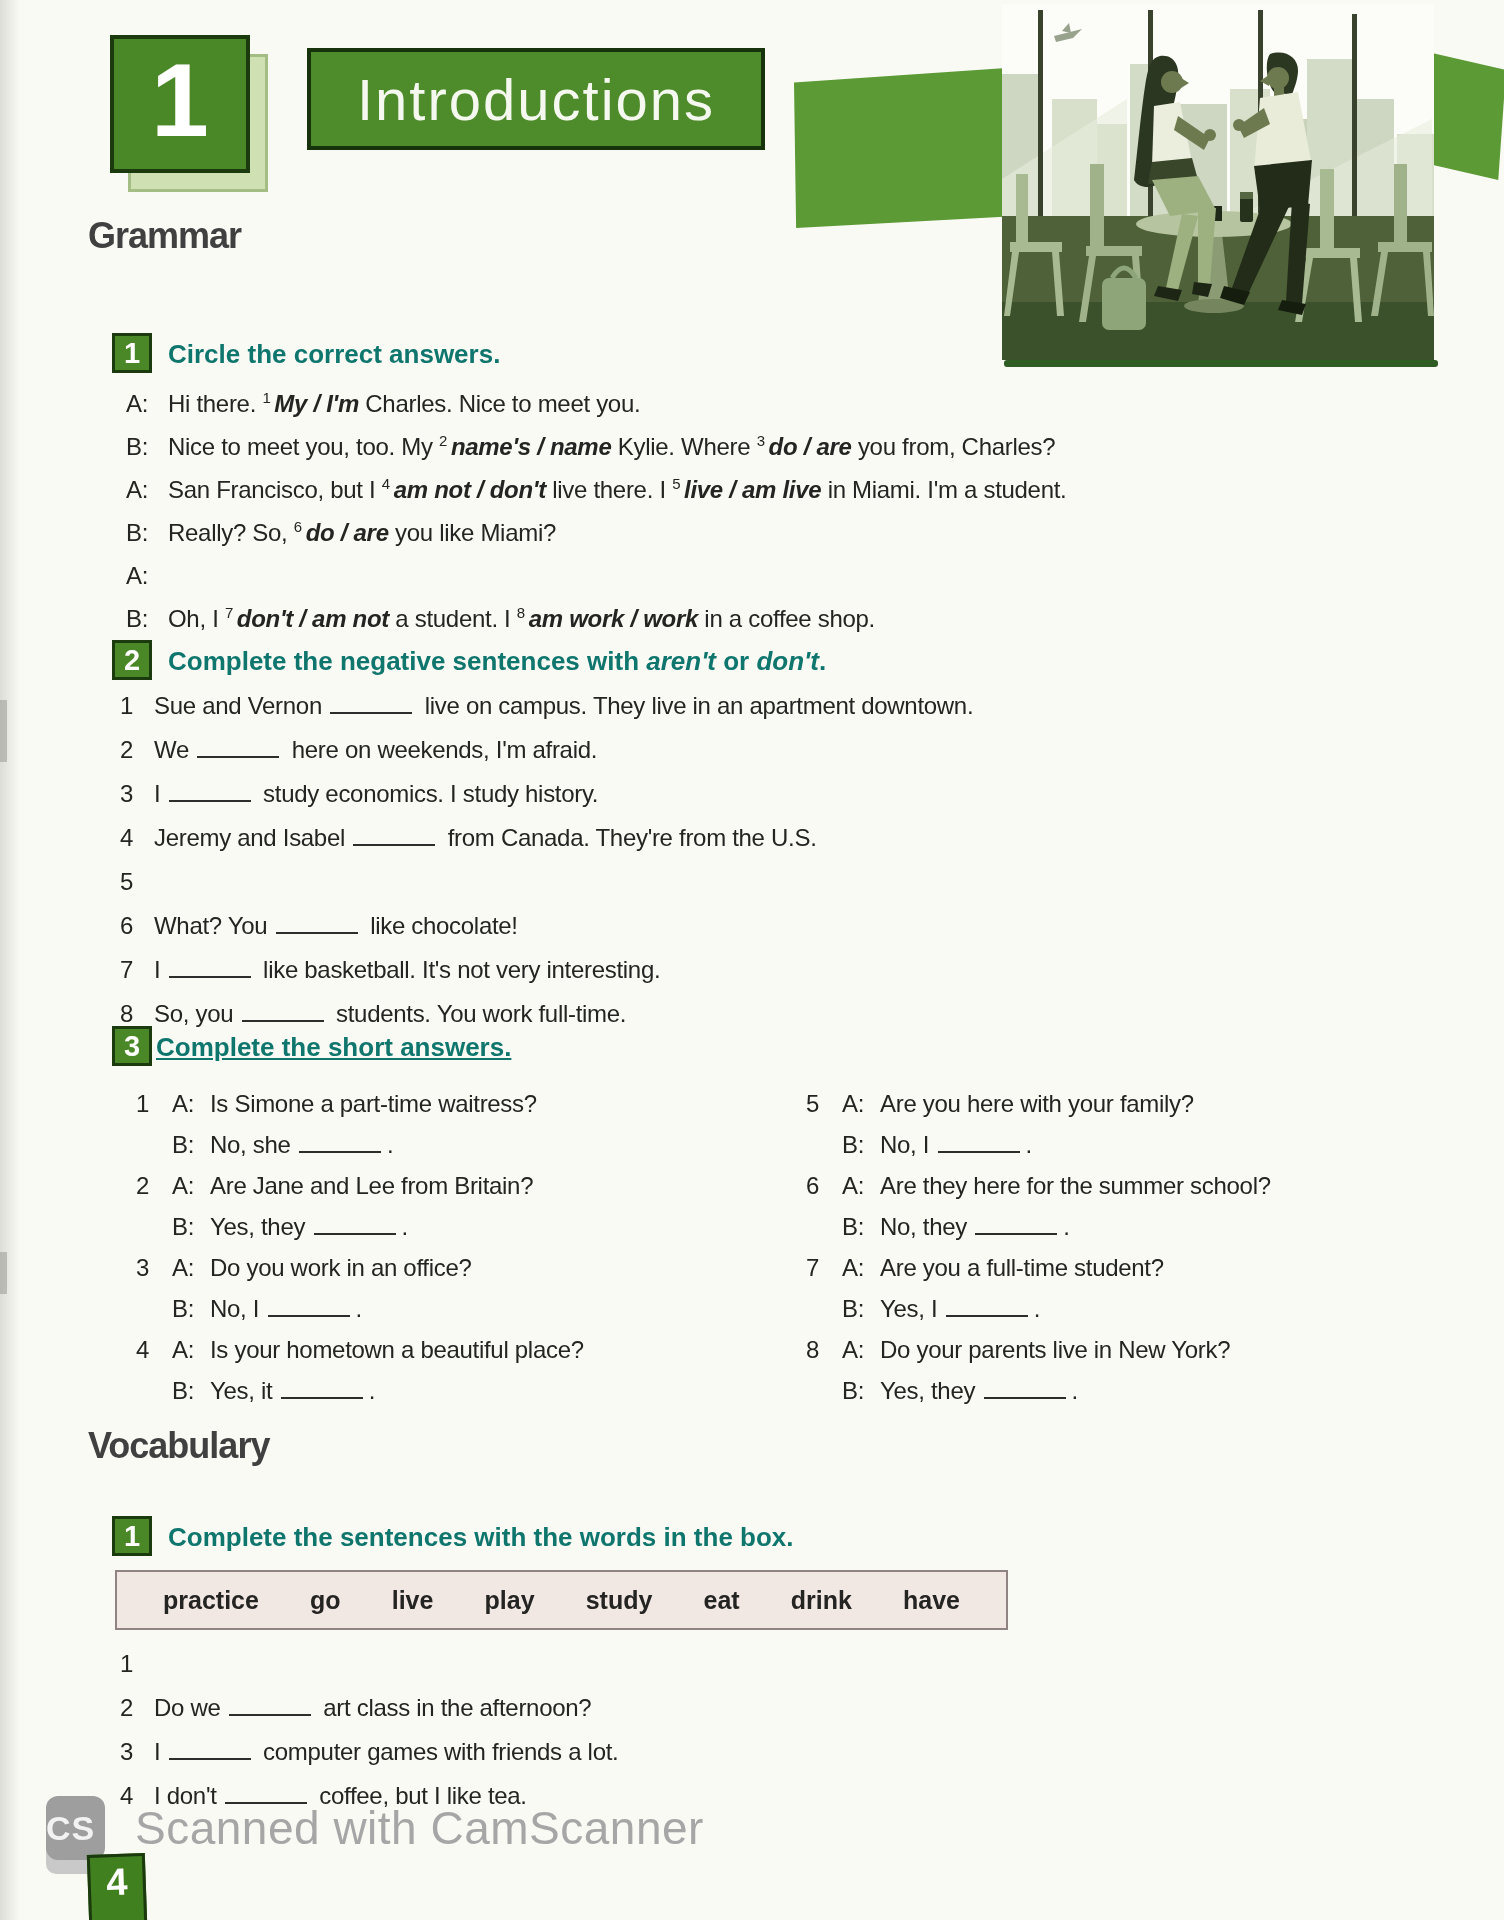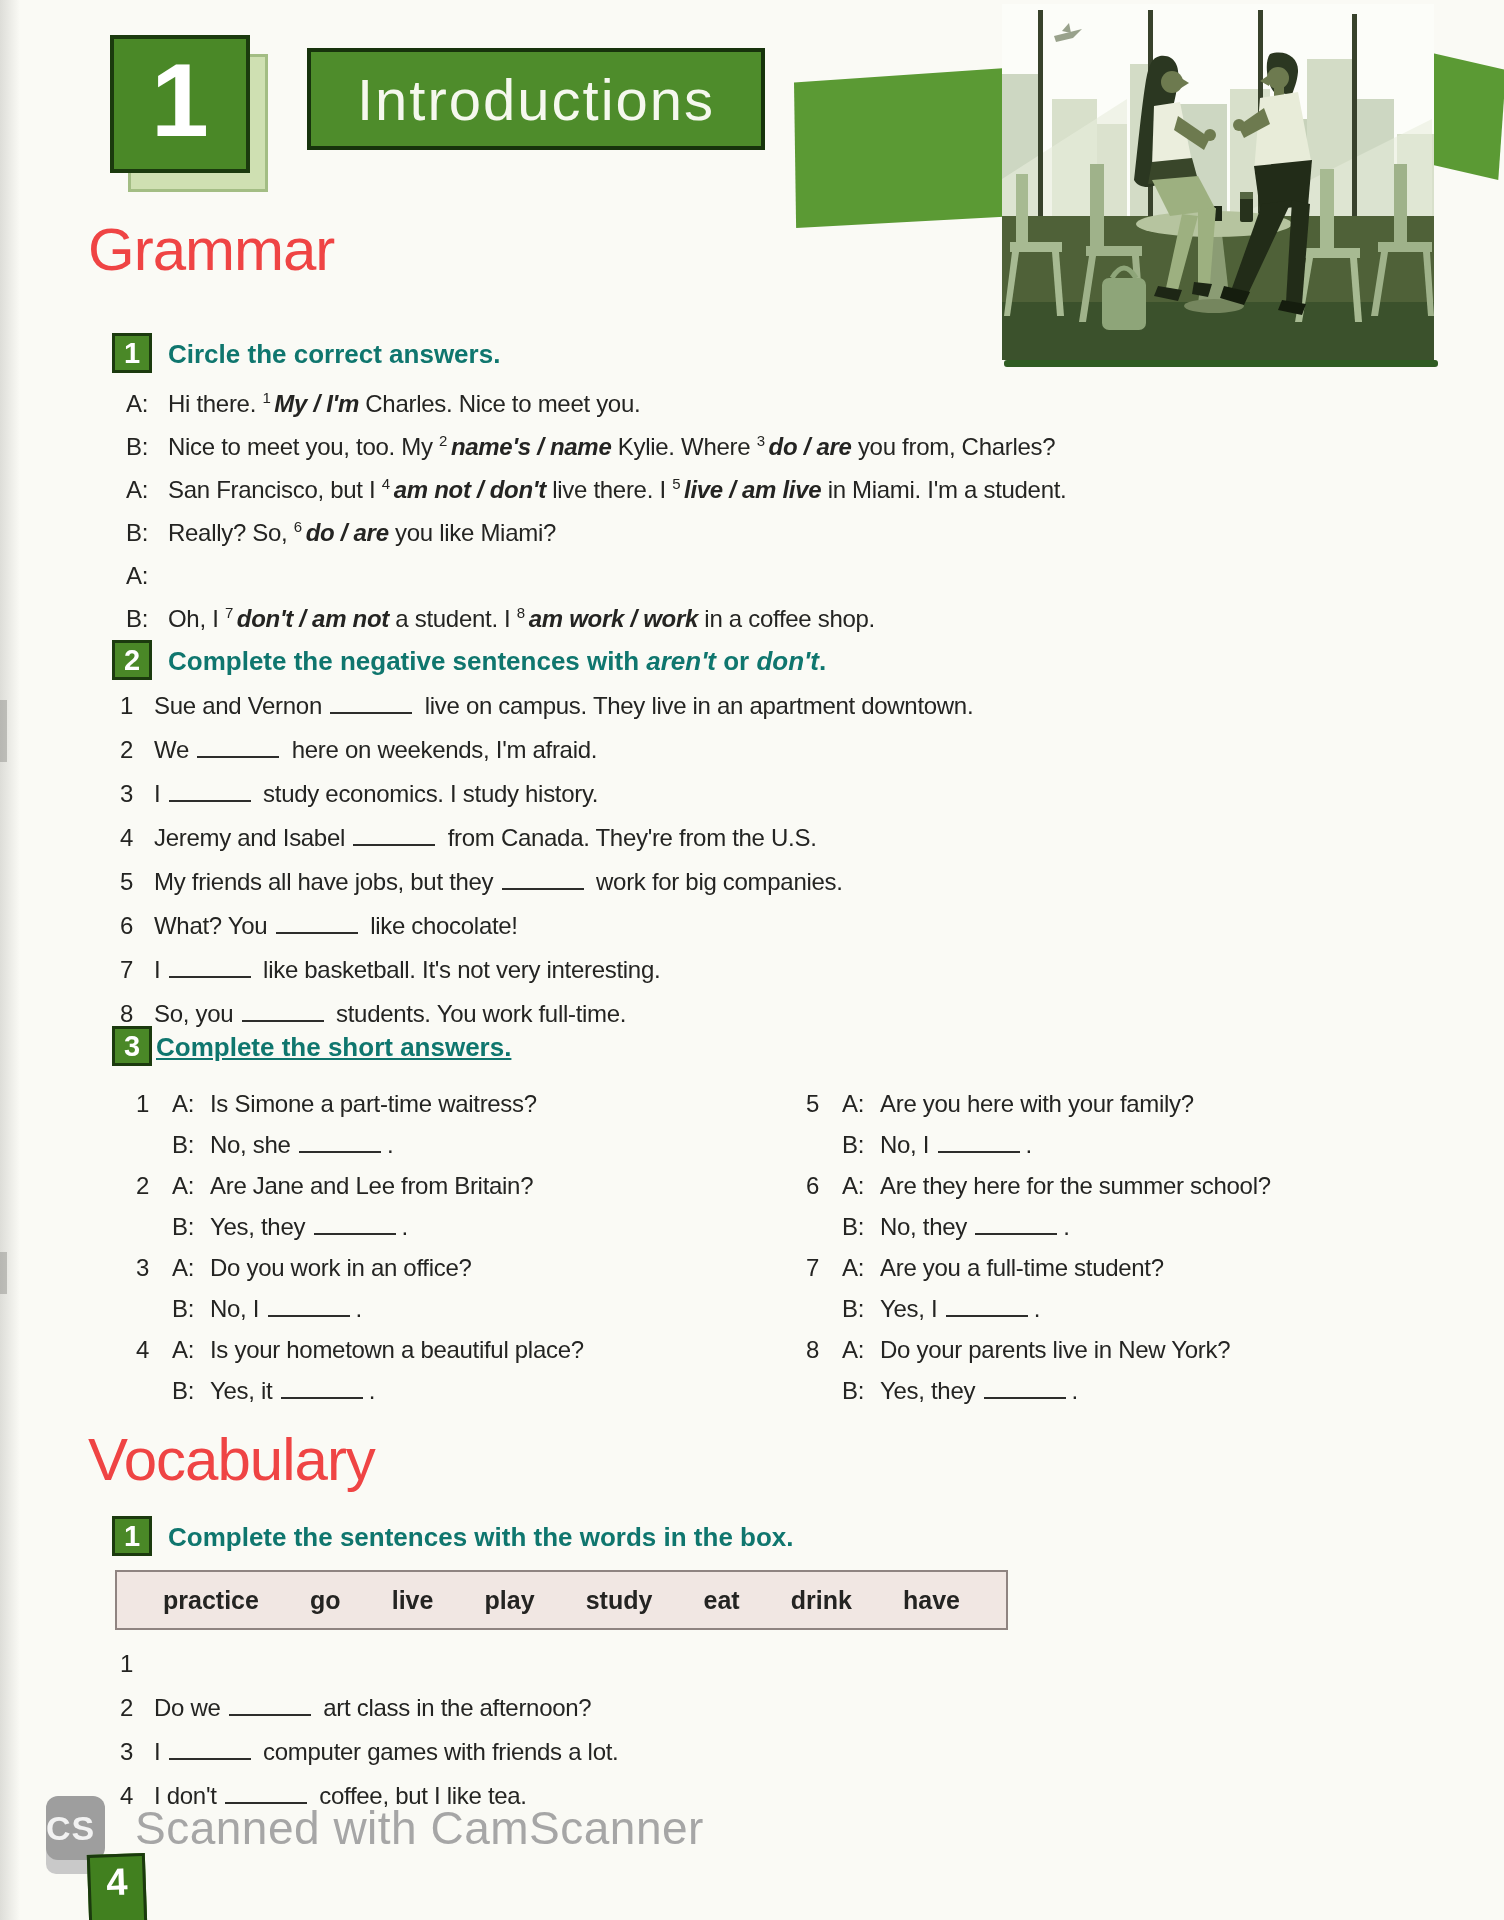--- a/index.html
+++ b/index.html
@@ -23,22 +23,22 @@
   .banner span{color:#f5f8ee;font-size:58px;letter-spacing:2px;}
   .quad{position:absolute;background:#5b9a34;}
   .quad-left{left:794px;top:68px;width:212px;height:160px;
     clip-path:polygon(0 9%,100% 0,99% 93%,1% 100%);}
   .quad-right{left:1420px;top:52px;width:86px;height:128px;
     clip-path:polygon(9% 0,100% 14%,91% 100%,0 86%);}
   .illustration{position:absolute;left:1002px;top:4px;width:432px;height:356px;}
   .illus-underline{position:absolute;left:1004px;top:360px;width:434px;height:7px;
     background:#2f5c22;border-radius:3px;}
   
-  .section-heading{position:absolute;left:88px;font-size:60px;font-weight:400;
-    letter-spacing:-1px;color:#ef4444;}
+  .section-heading{position:absolute;left:88px;font-size:36px;font-weight:700;
+    letter-spacing:-1px;color:#404040;}
   .badge{position:absolute;width:40px;height:40px;background:#4a8827;
     border:3px solid #1b3a0e;box-sizing:border-box;display:flex;align-items:center;
     justify-content:center;color:#fff;font-size:29px;font-weight:700;}
   .ex-title{position:absolute;font-size:26px;font-weight:700;color:#0f766e;white-space:nowrap;}
   .bi{font-style:italic;}
   .body-text{font-size:24px;letter-spacing:-0.3px;color:#242422;}
   .d-row{display:flex;height:43px;align-items:flex-start;white-space:nowrap;}
   .d-sp{width:42px;flex:none;}
   sup{font-size:15px;line-height:0;vertical-align:9px;font-weight:400;font-style:normal;}
   .choice{font-weight:700;font-style:italic;}
@@ -222,21 +222,20 @@
     <div class="i-row">
       <span class="i-num">3</span>
       <span><span>I </span><span class="blank"></span><span> study economics. I study history.</span></span>
     </div>
     <div class="i-row">
       <span class="i-num">4</span>
       <span><span>Jeremy and Isabel </span><span class="blank"></span><span> from Canada. They're from the U.S.</span></span>
     </div>
     <div class="i-row">
       <span class="i-num">5</span>
-      <span><span>My friends all have jobs, but they </span><span class="blank"></span><span> work for big companies.</span></span>
     </div>
     <div class="i-row">
       <span class="i-num">6</span>
       <span><span>What? You </span><span class="blank"></span><span> like chocolate!</span></span>
     </div>
     <div class="i-row">
       <span class="i-num">7</span>
       <span><span>I </span><span class="blank"></span><span> like basketball. It's not very interesting.</span></span>
     </div>
     <div class="i-row">

